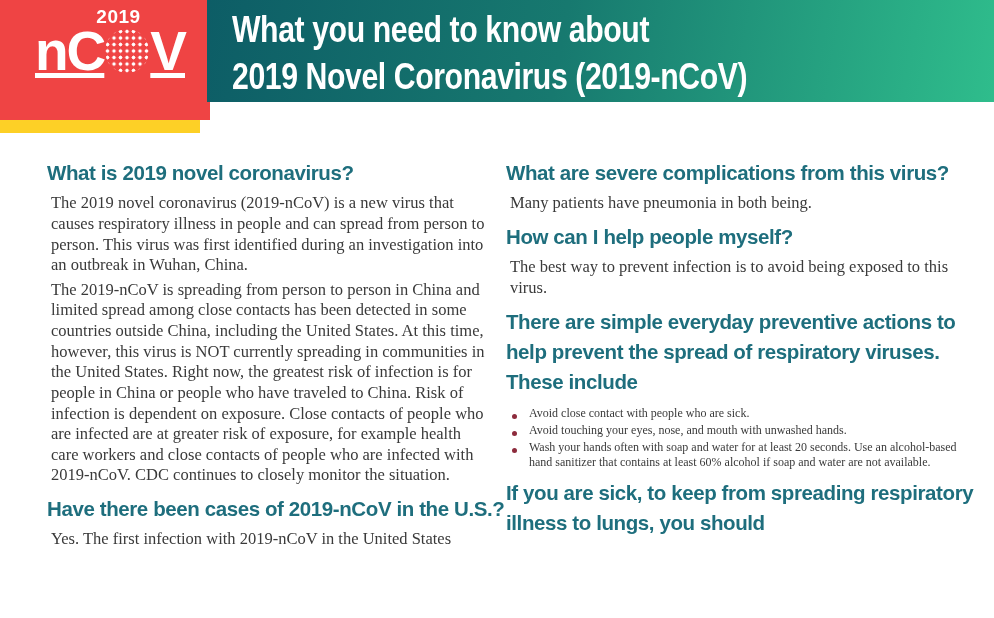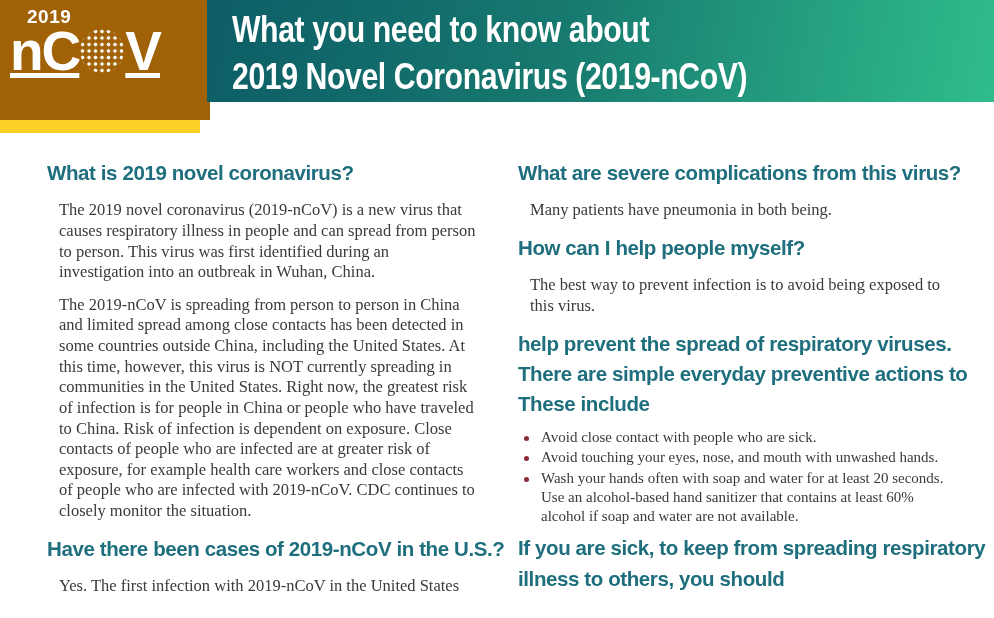--- a/index.html
+++ b/index.html
@@ -6,21 +6,21 @@
   html, body { margin: 0; padding: 0; background: #ffffff; }
   .page {
     width: 994px; height: 618px; overflow: hidden; position: relative;
     background: #ffffff; font-family: "Liberation Sans", sans-serif;
   }
 
   
   .masthead { position: relative; height: 133px; }
   .logo {
     position: absolute; left: 0; top: 0; width: 210px; height: 120px;
-    background: #a16207; color: #ffffff; overflow: hidden;
+    background: #ef4444; color: #ffffff; overflow: hidden; text-align: center;
   }
   .logo-year {
     font-weight: bold; font-size: 19px; letter-spacing: 0.5px;
     padding: 7px 0 0 27px; line-height: 1;
   }
   .logo-word {
     font-weight: bold; font-size: 55px; line-height: 0.92;
     padding-left: 10px; letter-spacing: -2px; white-space: nowrap; text-decoration: underline;
   }
   .globe {
@@ -42,39 +42,39 @@
     background: linear-gradient(100deg, #0d5d66 0%, #17796f 45%, #2fbd8c 100%);
     color: #ffffff; padding: 7px 0 0 25px;
   }
   .title-line {
     font-weight: bold; font-size: 36px; letter-spacing: -0.5px;
     line-height: 1.3; white-space: nowrap;
     transform: scaleX(0.84); transform-origin: left center;
   }
 
   
-  .content { display: flex; gap: 28px; padding: 25px 33px 0 47px; }
+  .content { display: flex; gap: 16px; padding: 25px 33px 0 47px; }
   .col-left  { flex: 0 0 443px; width: 443px; }
   .col-right { flex: 1; min-width: 0; }
 
   .section-heading {
     margin: 8px 0 5px; color: #1e6e7d; font-weight: bold;
     font-size: 20.5px; letter-spacing: -0.4px; line-height: 1.48;
   }
   .section:first-child .section-heading { margin-top: 0; }
   .heading-line { white-space: nowrap; }
 
   .section-body {
-    margin: 12px; font-family: "Liberation Serif", serif;
+    margin: 4px; font-family: "Liberation Serif", serif;
     font-size: 16.5px; line-height: 1.25; color: #3a3a3a;
   }
 
   .bullet-list {
     list-style: none; margin: 8px 0 0; padding: 0;
-    font-family: "Liberation Serif", serif; font-size: 15px;
+    font-family: "Liberation Serif", serif; font-size: 12px;
     line-height: 1.25; color: #3a3a3a;
   }
   .bullet-item { position: relative; padding-left: 23px; margin-bottom: 2px; }
   .bullet-item::before {
     content: ""; position: absolute; left: 6px; top: 8px;
     width: 5px; height: 5px; border-radius: 50%; background: #8d2b3c;
   }
 </style>
 </head>
 <body>
@@ -128,35 +128,35 @@
 
       <div class="section">
         <h2 class="section-heading">
           <div class="heading-line">How can I help people myself?</div>
         </h2>
         <p class="section-body">The best way to prevent infection is to avoid being exposed to this virus.</p>
       </div>
 
       <div class="section">
         <h2 class="section-heading">
+          <div class="heading-line">There are simple everyday preventive actions to</div>
           <div class="heading-line">help prevent the spread of respiratory viruses.</div>
-          <div class="heading-line">There are simple everyday preventive actions to</div>
           <div class="heading-line">These include</div>
         </h2>
         <ul class="bullet-list">
           <li class="bullet-item">Avoid close contact with people who are sick.</li>
           <li class="bullet-item">Avoid touching your eyes, nose, and mouth with unwashed hands.</li>
           <li class="bullet-item">Wash your hands often with soap and water for at least 20 seconds. Use an alcohol-based hand sanitizer that contains at least 60% alcohol if soap and water are not available.</li>
         </ul>
       </div>
 
       <div class="section">
         <h2 class="section-heading">
           <div class="heading-line">If you are sick, to keep from spreading respiratory</div>
-          <div class="heading-line">illness to others, you should</div>
+          <div class="heading-line">illness to lungs, you should</div>
         </h2>
       </div>
 
     </section>
 
   </main>
 
 </div>
 
 </body></html>

